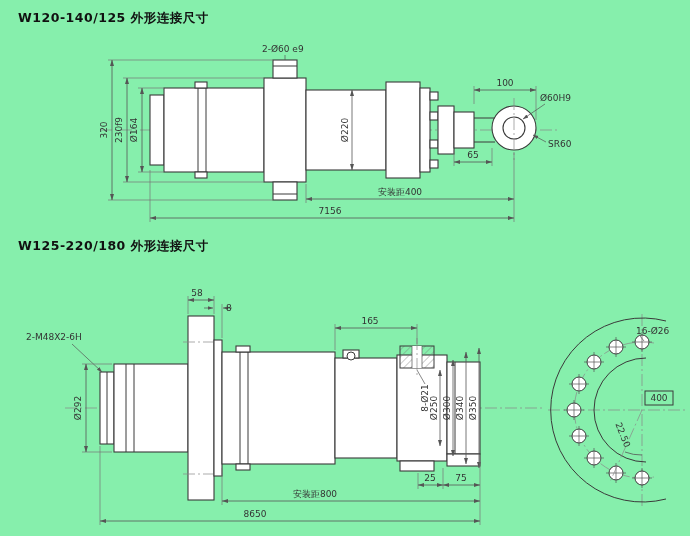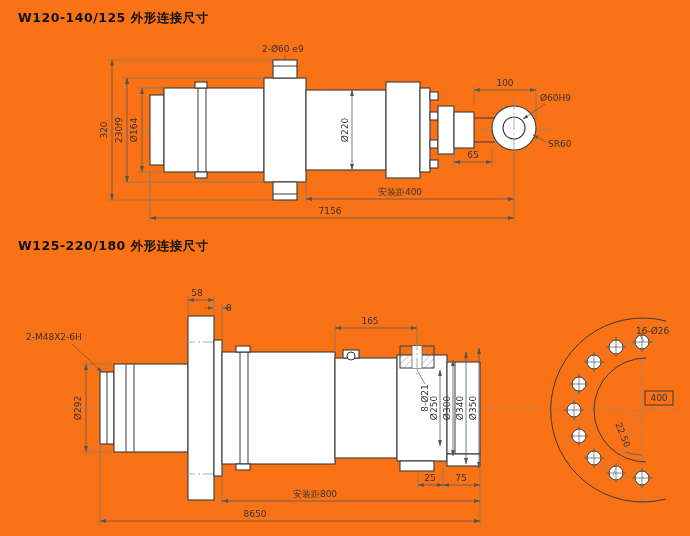--- a/index.html
+++ b/index.html
@@ -1,16 +1,16 @@
 <!DOCTYPE html>
 <html><head>
 <meta charset="utf-8">
 <style>
   html,body{margin:0;padding:0;background:#ffffff;}
-  .stage{position:relative;width:690px;height:536px;background:#f97316;overflow:hidden;
+  .stage{position:relative;width:690px;height:536px;background:#86efac;overflow:hidden;
          font-family:"DejaVu Sans",sans-serif;}
   svg text{font-family:"DejaVu Sans",sans-serif;fill:#222;}
   .title{font-size:12.5px;font-weight:600;letter-spacing:0.5px;fill:#111;}
   .dimtxt{font-size:9px;fill:#333;}
   .part{fill:#ffffff;stroke:#3a3a3a;stroke-width:1.1;}
   .edge{stroke:#3a3a3a;stroke-width:1;fill:none;}
   .thin{stroke:#555;stroke-width:0.7;fill:none;}
   .dim{stroke:#555;stroke-width:0.8;fill:none;}
   .ext{stroke:#777;stroke-width:0.7;}
   .cl{stroke:#888;stroke-width:0.7;stroke-dasharray:12 3 2 3;fill:none;}

